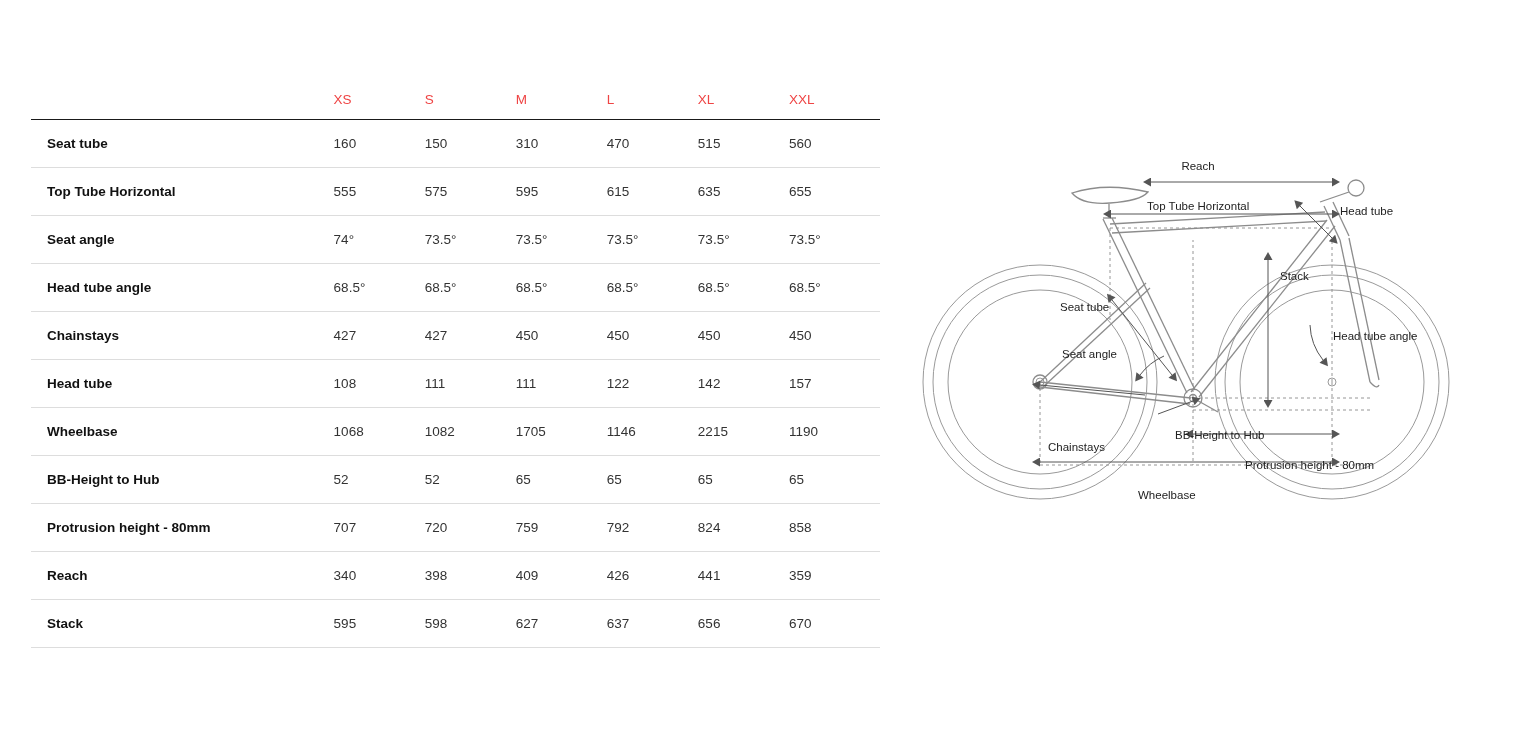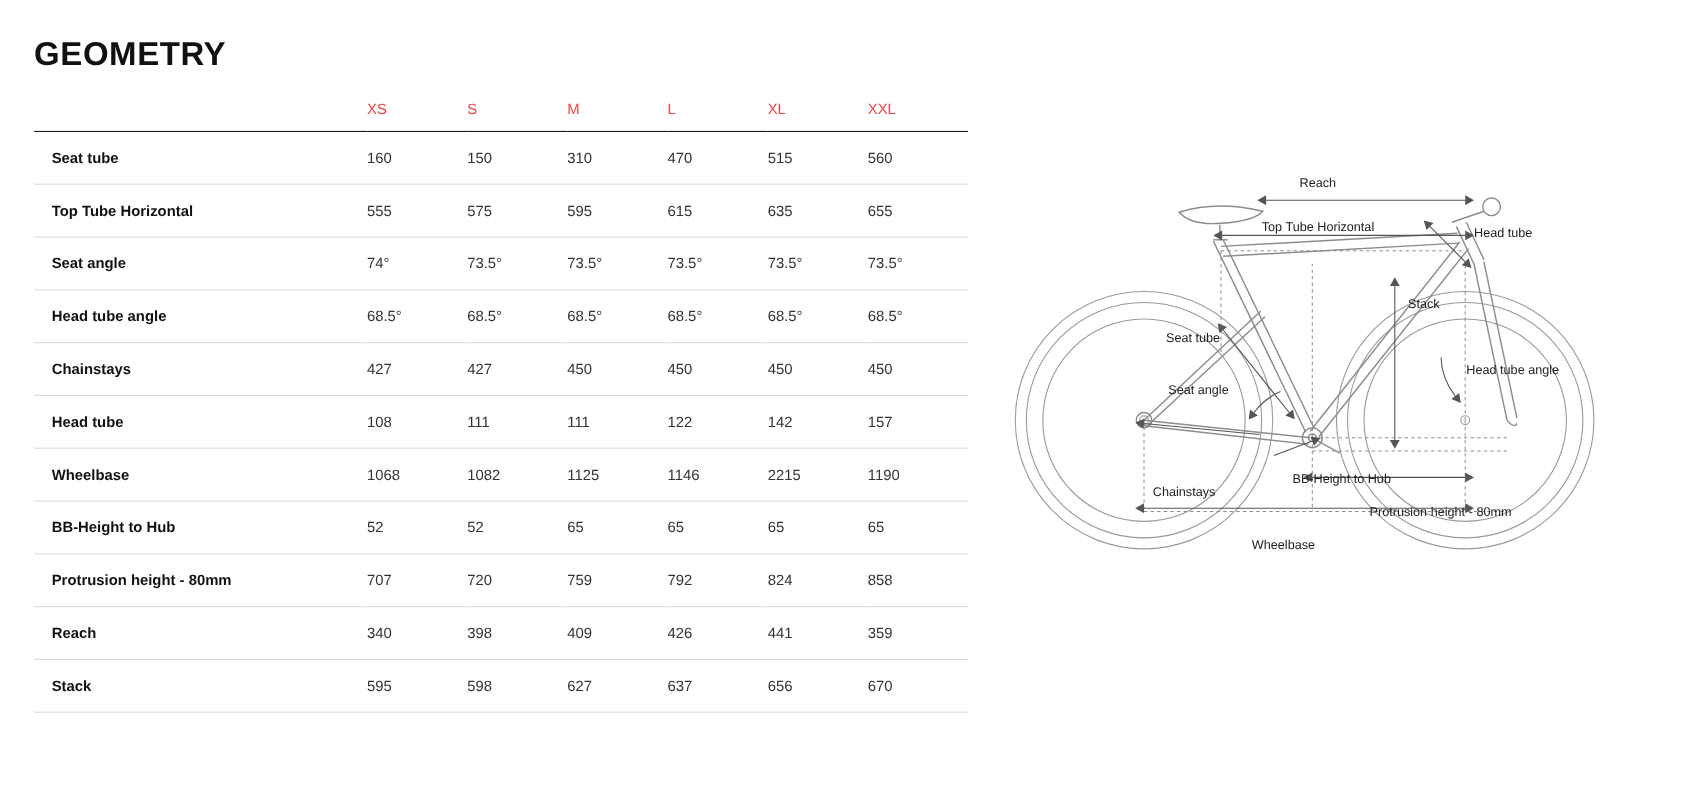--- a/index.html
+++ b/index.html
@@ -80,21 +80,20 @@
     font-family: "Liberation Sans", sans-serif;
     font-size: 11.5px;
     fill: #222222;
   }
 </style>
 </head>
 <body>
 
 <div class="page">
 
-  <div class="title">GEOMETRY</div>
 
   <table class="geo-table">
     <thead>
       <tr>
         <th class="col-label"></th>
         <th class="col-val">XS</th>
         <th class="col-val">S</th>
         <th class="col-val">M</th>
         <th class="col-val">L</th>
         <th class="col-val">XL</th>
@@ -153,21 +152,21 @@
         <td>111</td>
         <td>111</td>
         <td>122</td>
         <td>142</td>
         <td>157</td>
       </tr>
       <tr>
         <td class="rowlabel">Wheelbase</td>
         <td>1068</td>
         <td>1082</td>
-        <td>1125</td>
+        <td>1705</td>
         <td>1146</td>
         <td>2215</td>
         <td>1190</td>
       </tr>
       <tr>
         <td class="rowlabel">BB-Height to Hub</td>
         <td>52</td>
         <td>52</td>
         <td>65</td>
         <td>65</td>

